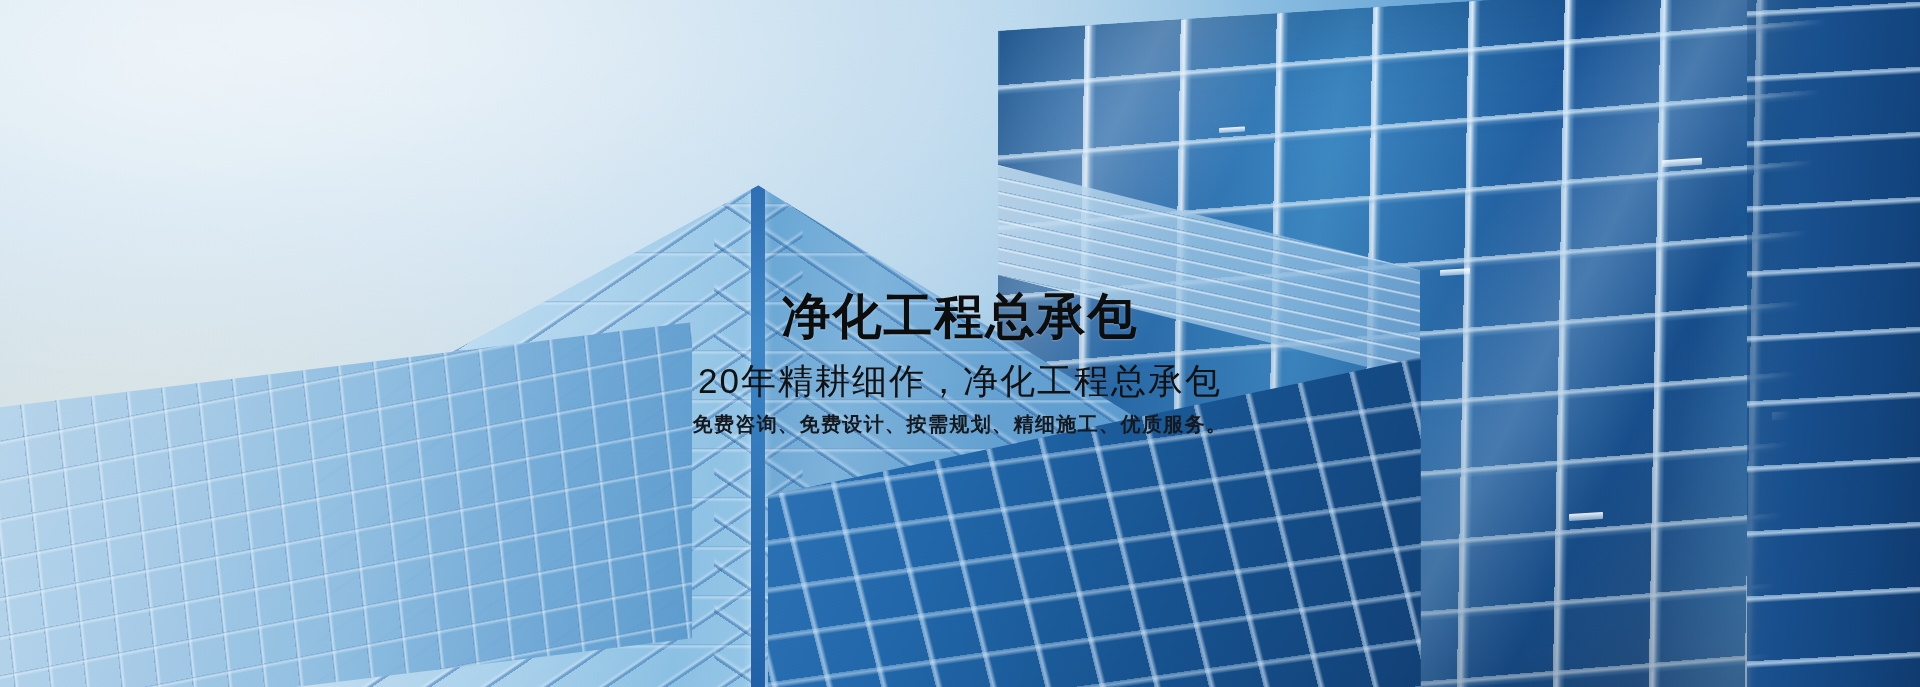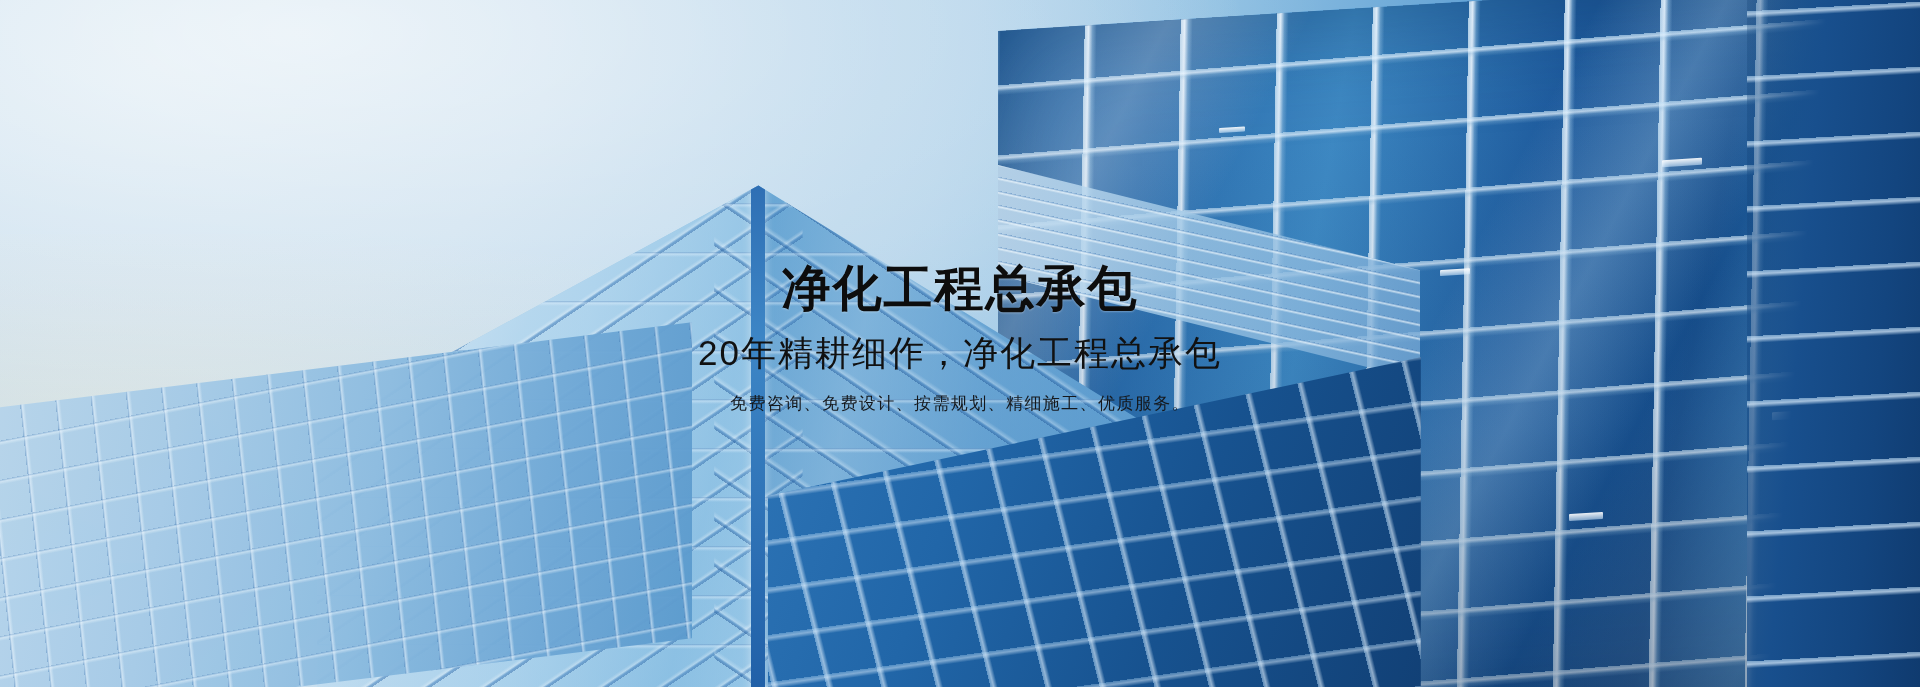--- a/index.html
+++ b/index.html
@@ -276,21 +276,21 @@
     background: linear-gradient(180deg, rgba(255,255,255,0.92), rgba(214,236,255,0.55));
     border-radius: 1px;
     pointer-events: none;
   }
 
   
   .copy {
     position: absolute;
     left: 0;
     right: 0;
-    top: 260px;
+    top: 288px;
     text-align: center;
     z-index: 40;
   }
   .headline {
     margin: 0;
     font-size: 49px;
     line-height: 1.18;
     font-weight: 700;
     color: #0d0d0d;
     letter-spacing: 2px;
@@ -300,24 +300,24 @@
   .subline {
     margin: 14px 0 0 0;
     font-size: 35px;
     line-height: 1.2;
     font-weight: 400;
     color: #111111;
     letter-spacing: 2px;
     white-space: nowrap;
   }
   .tagline {
-    margin: 19px 0 0 0;
-    font-size: 17px;
+    margin: 9px 0 0 0;
+    font-size: 20px;
     line-height: 1.35;
-    font-weight: 400;
+    font-weight: 700;
     color: #15181c;
     letter-spacing: 1.4px;
     white-space: nowrap;
   }
 </style>
 </head>
 <body>
 
 <div class="banner">
 

